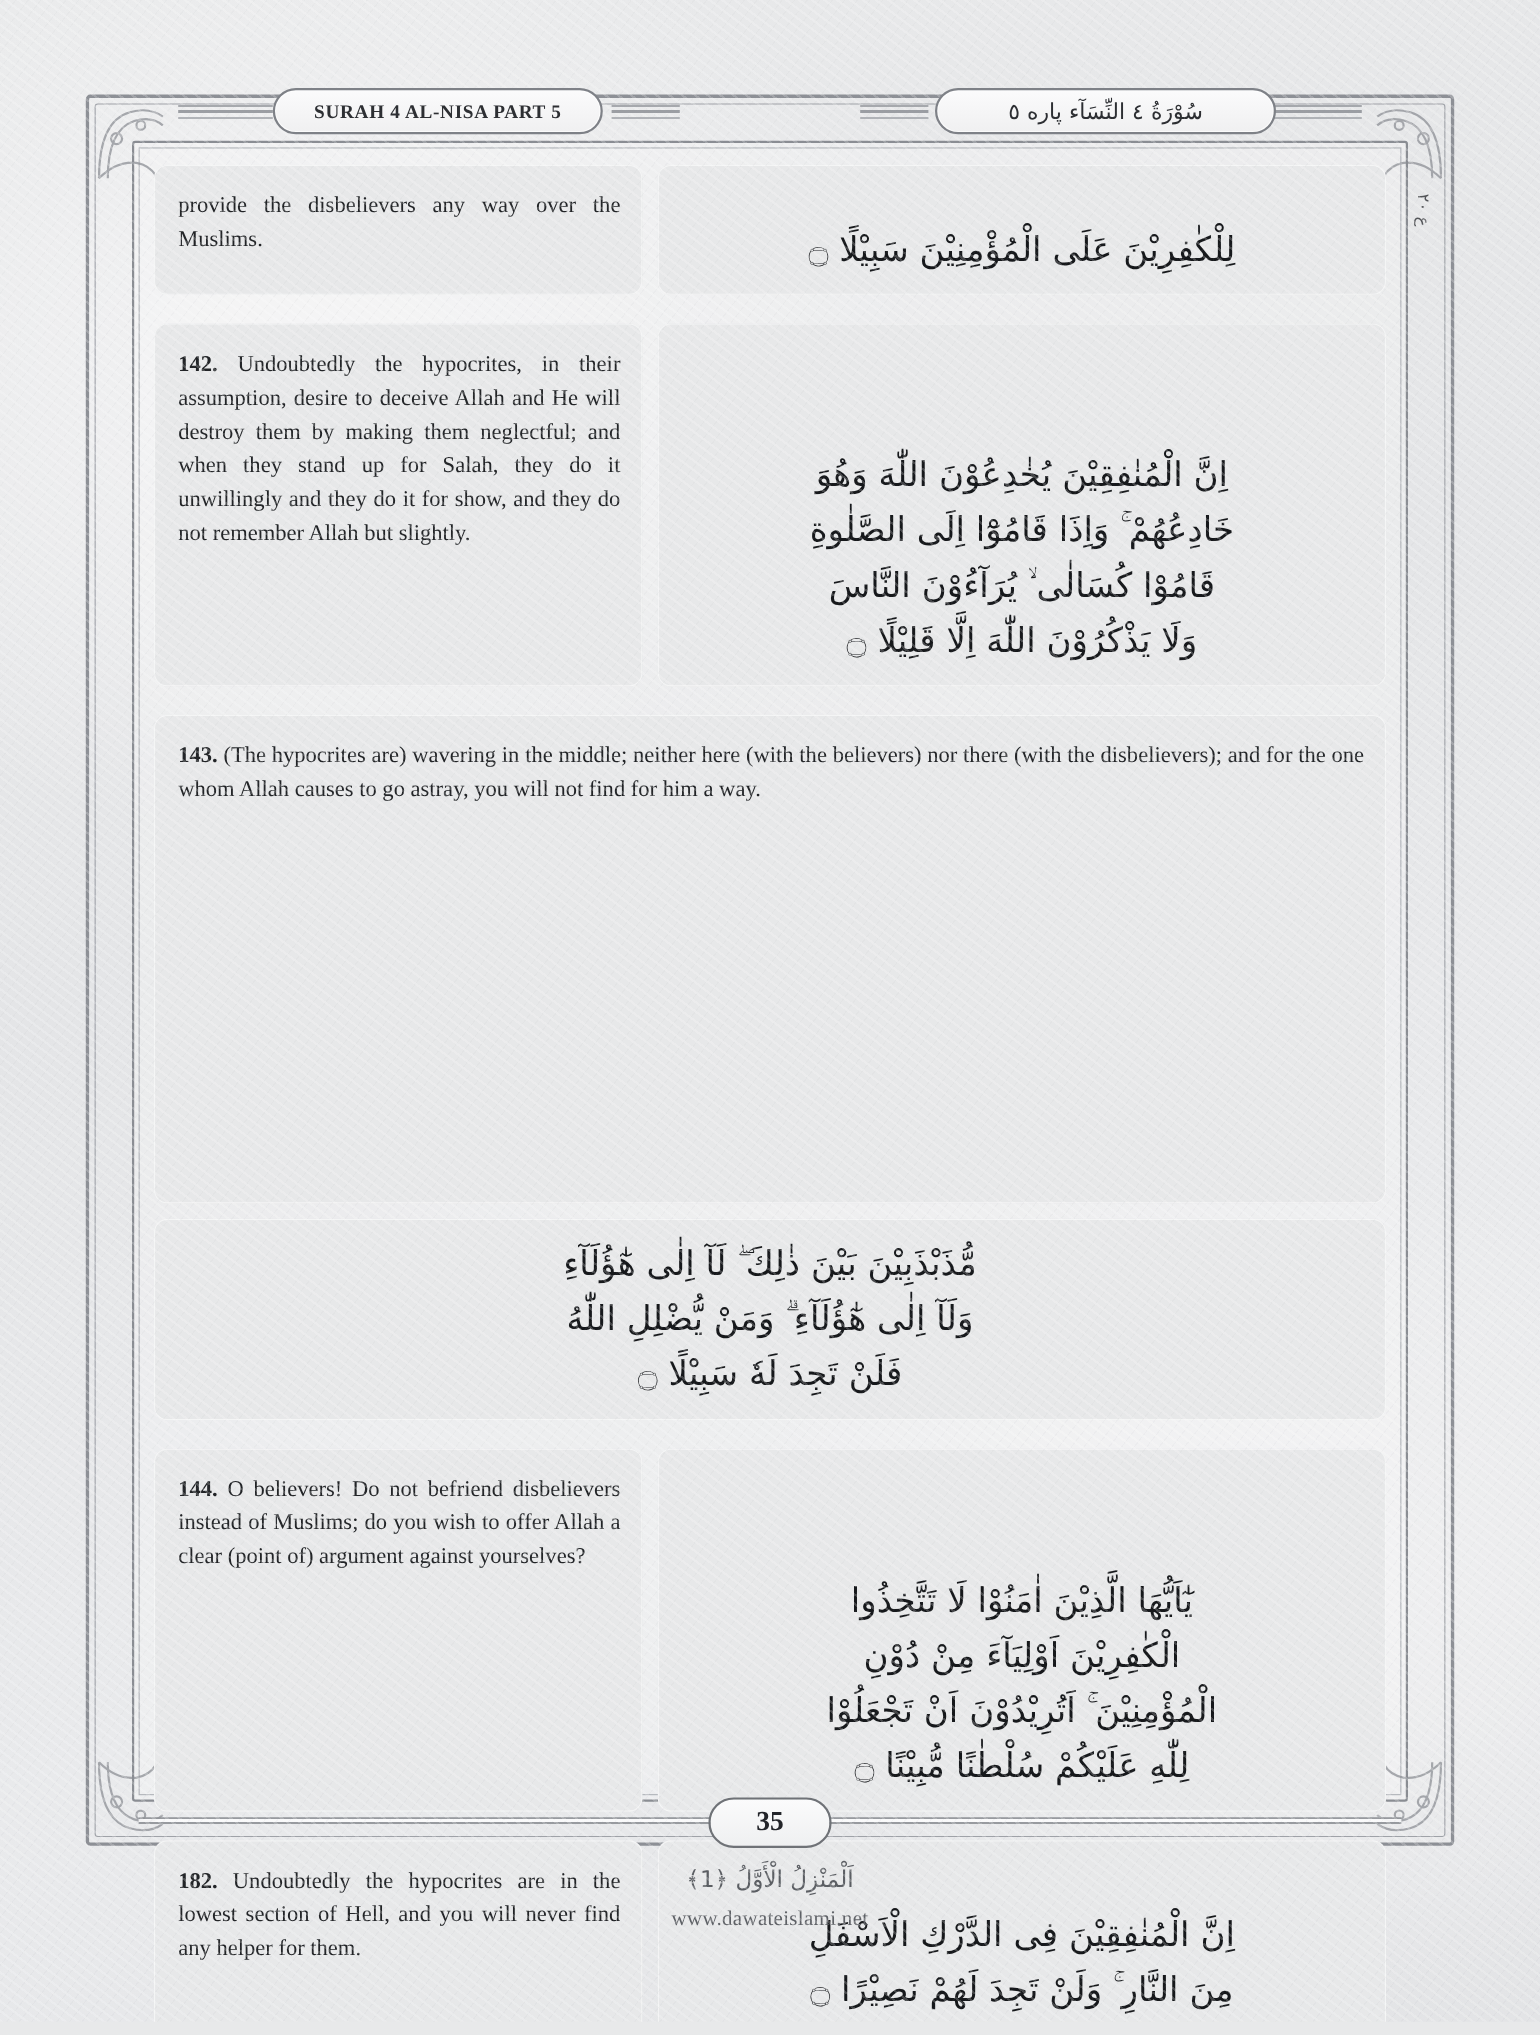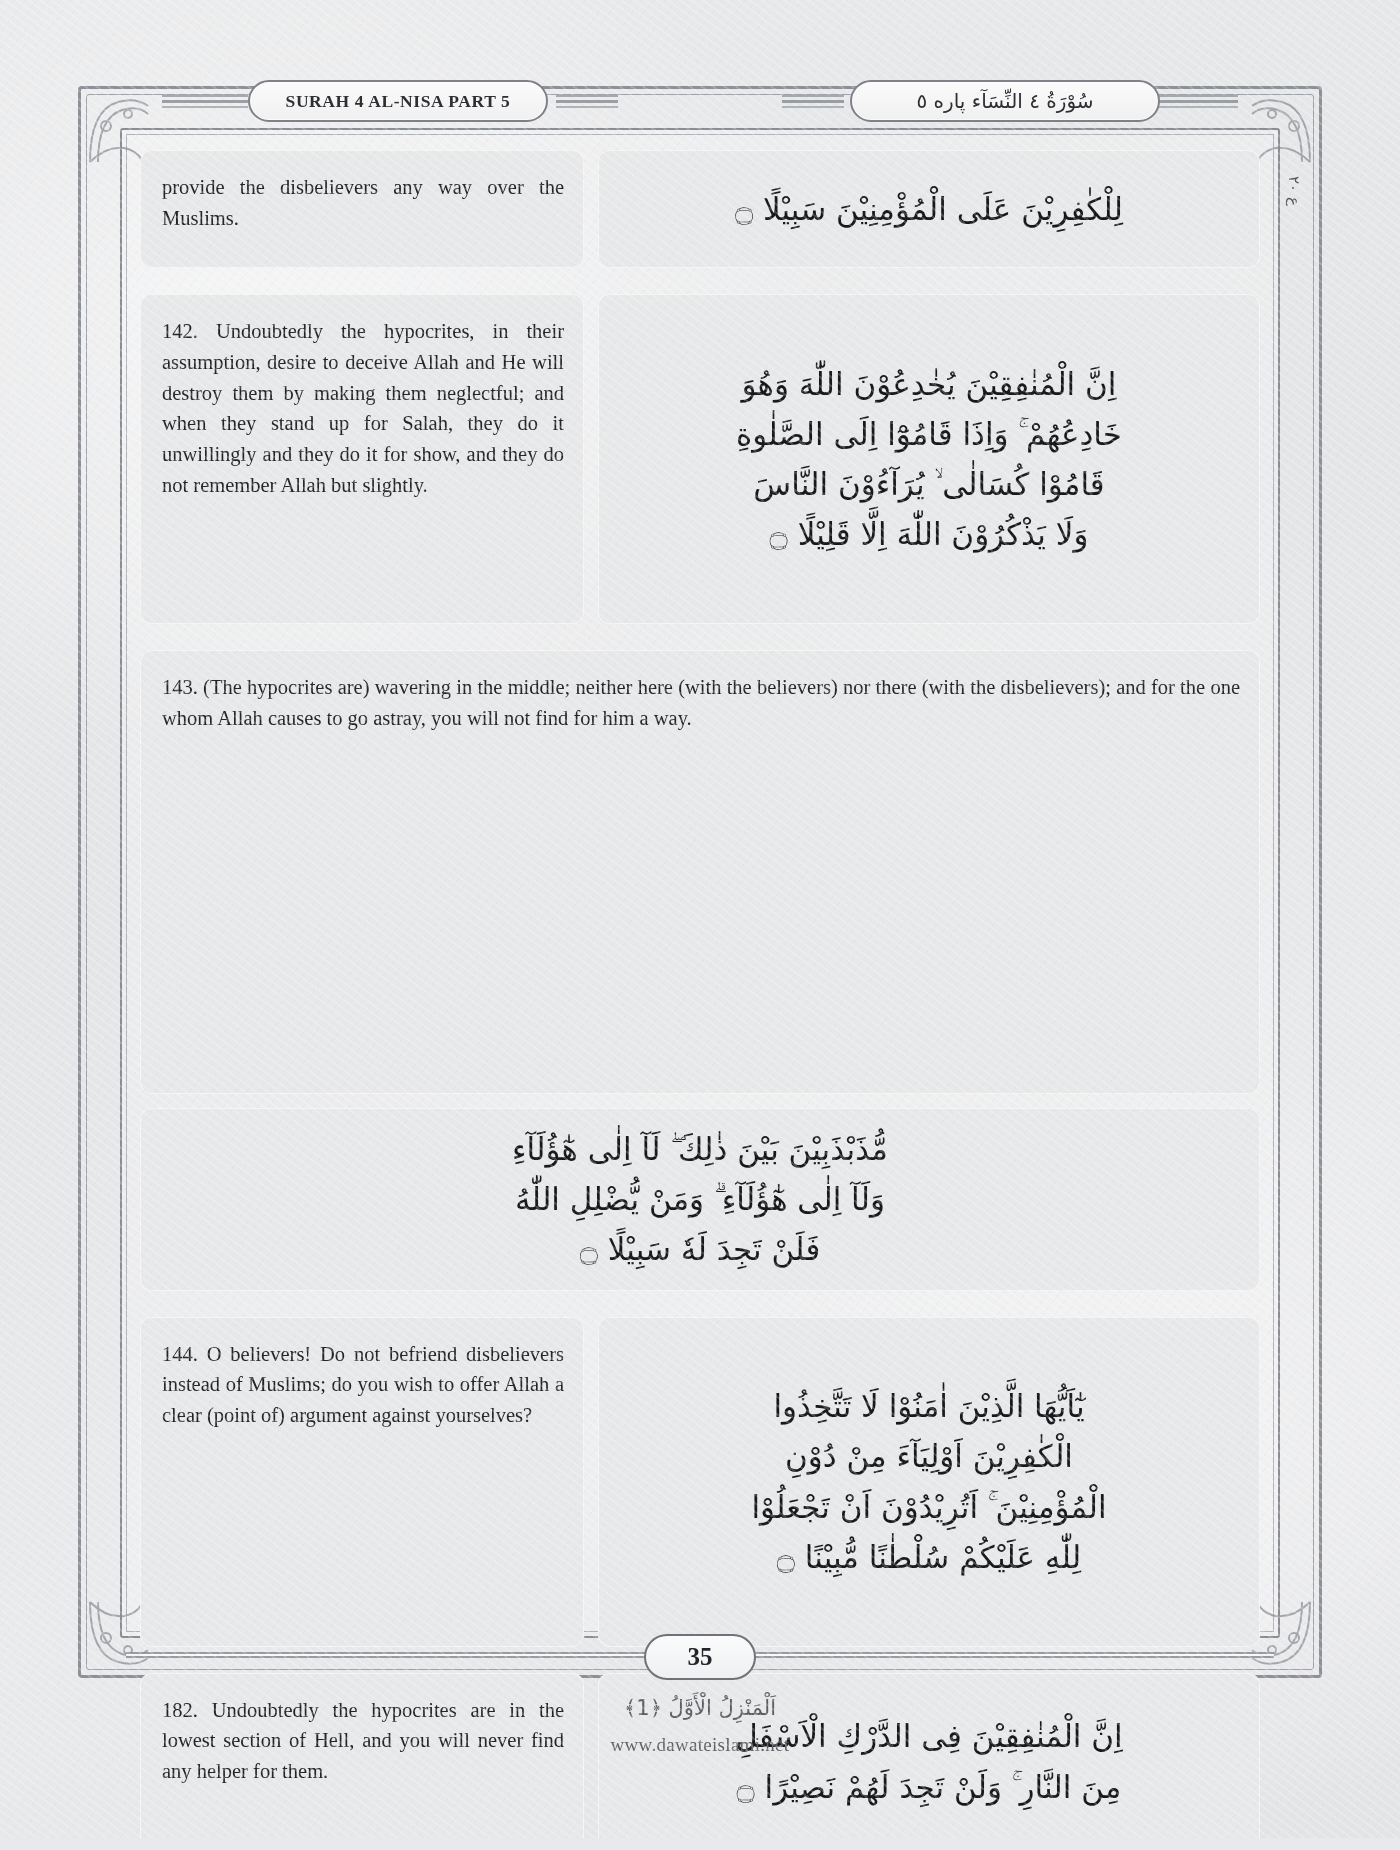--- a/index.html
+++ b/index.html
@@ -134,33 +134,33 @@
     border-radius:12px;
     box-shadow: 0 0 0 1px rgba(255,255,255,.55) inset;
   }
   .cell-en{
     flex:0 0 444px;
     padding:22px 20px 20px 22px;
   }
   .cell-ar{
     flex:1 1 auto;
     padding:16px 20px;
-    display:flex; flex-direction:column; justify-content:center;
+    display:flex; flex-direction:column; justify-content:flex-end;
   }
 
   .en-text{
     font-family:"Liberation Serif", serif;
     font-size:20.5px;
     line-height:1.50;
     color:#222427;
     text-align:justify;
     text-justify:inter-word;
     hyphens:none;
   }
-  .vno{ font-weight:400; }
+  .vno{ font-weight:700; }
 
   .ar-line{
     direction:rtl;
     text-align:center;
     font-family:"DejaVu Sans", sans-serif;
     font-size:31px;
     line-height:1.62;
     color:#16181b;
     white-space:nowrap;
     letter-spacing:-0.5px;

